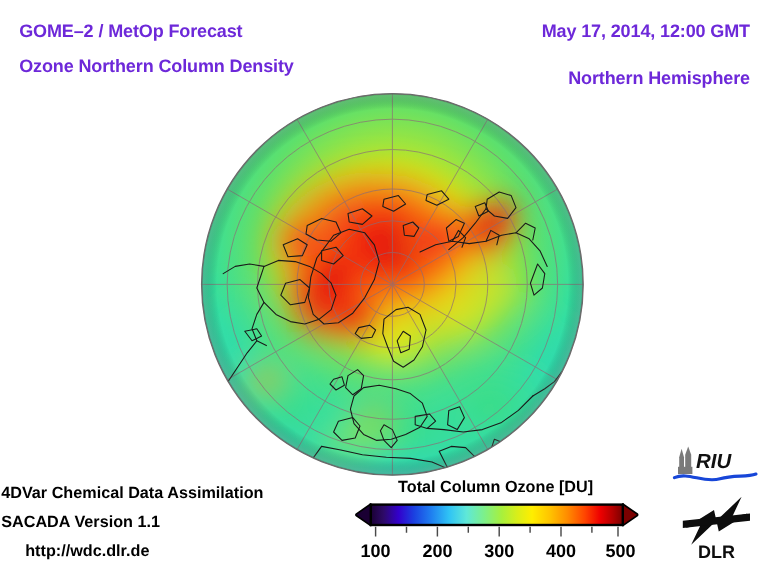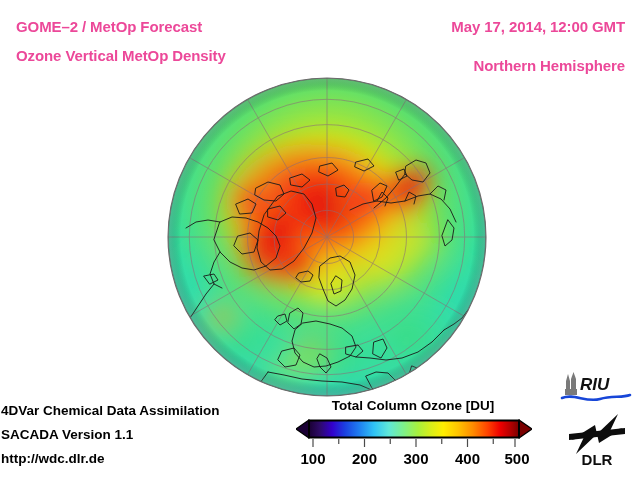--- a/index.html
+++ b/index.html
@@ -17,21 +17,21 @@
     color: #000000;
   }
 
   
   .hdr {
     position: absolute;
     font-weight: bold;
     font-size: 15px;
     letter-spacing: -0.1px;
     white-space: nowrap;
-    color: #ec4899;
+    color: #6d28d9;
   }
   #hdr-title      { left: 16px;  top: 18px; }
   #hdr-subtitle   { left: 16px;  top: 47px; }
   #hdr-datetime   { right: 15px; top: 18px; text-align: right; }
   #hdr-region     { right: 15px; top: 57px; text-align: right; }
 
   
   #globe-wrap {
     position: absolute;
     left: 160px;
@@ -45,21 +45,21 @@
   .foot {
     position: absolute;
     left: 1px;
     font-weight: bold;
     font-size: 13.5px;
     white-space: nowrap;
     color: #000;
   }
   #foot-line1 { top: 403px; }
   #foot-line2 { top: 427px; }
-  #foot-line3 { top: 451px; }
+  #foot-line3 { top: 451px; margin-left: 20px; }
 
   
   #cbar-block {
     position: absolute;
     left: 288px;
     top: 398px;
     width: 250px;
     height: 78px;
   }
   #cbar-title {
@@ -95,21 +95,21 @@
     height: 58px;
   }
 </style>
 </head>
 <body>
 
 <div id="page">
 
   <div class="hdr" id="hdr-title">GOME–2 / MetOp Forecast</div>
 
-  <div class="hdr" id="hdr-subtitle">Ozone Vertical MetOp Density</div>
+  <div class="hdr" id="hdr-subtitle">Ozone Northern Column Density</div>
 
   <div class="hdr" id="hdr-datetime">May 17, 2014, 12:00 GMT</div>
 
   <div class="hdr" id="hdr-region">Northern Hemisphere</div>
 
   <div id="globe-wrap">
     <svg id="globe-svg" width="336" height="336" viewBox="0 0 336 336">
       <defs>
         <clipPath id="globeClip">
           <circle cx="167" cy="167" r="159"></circle>

